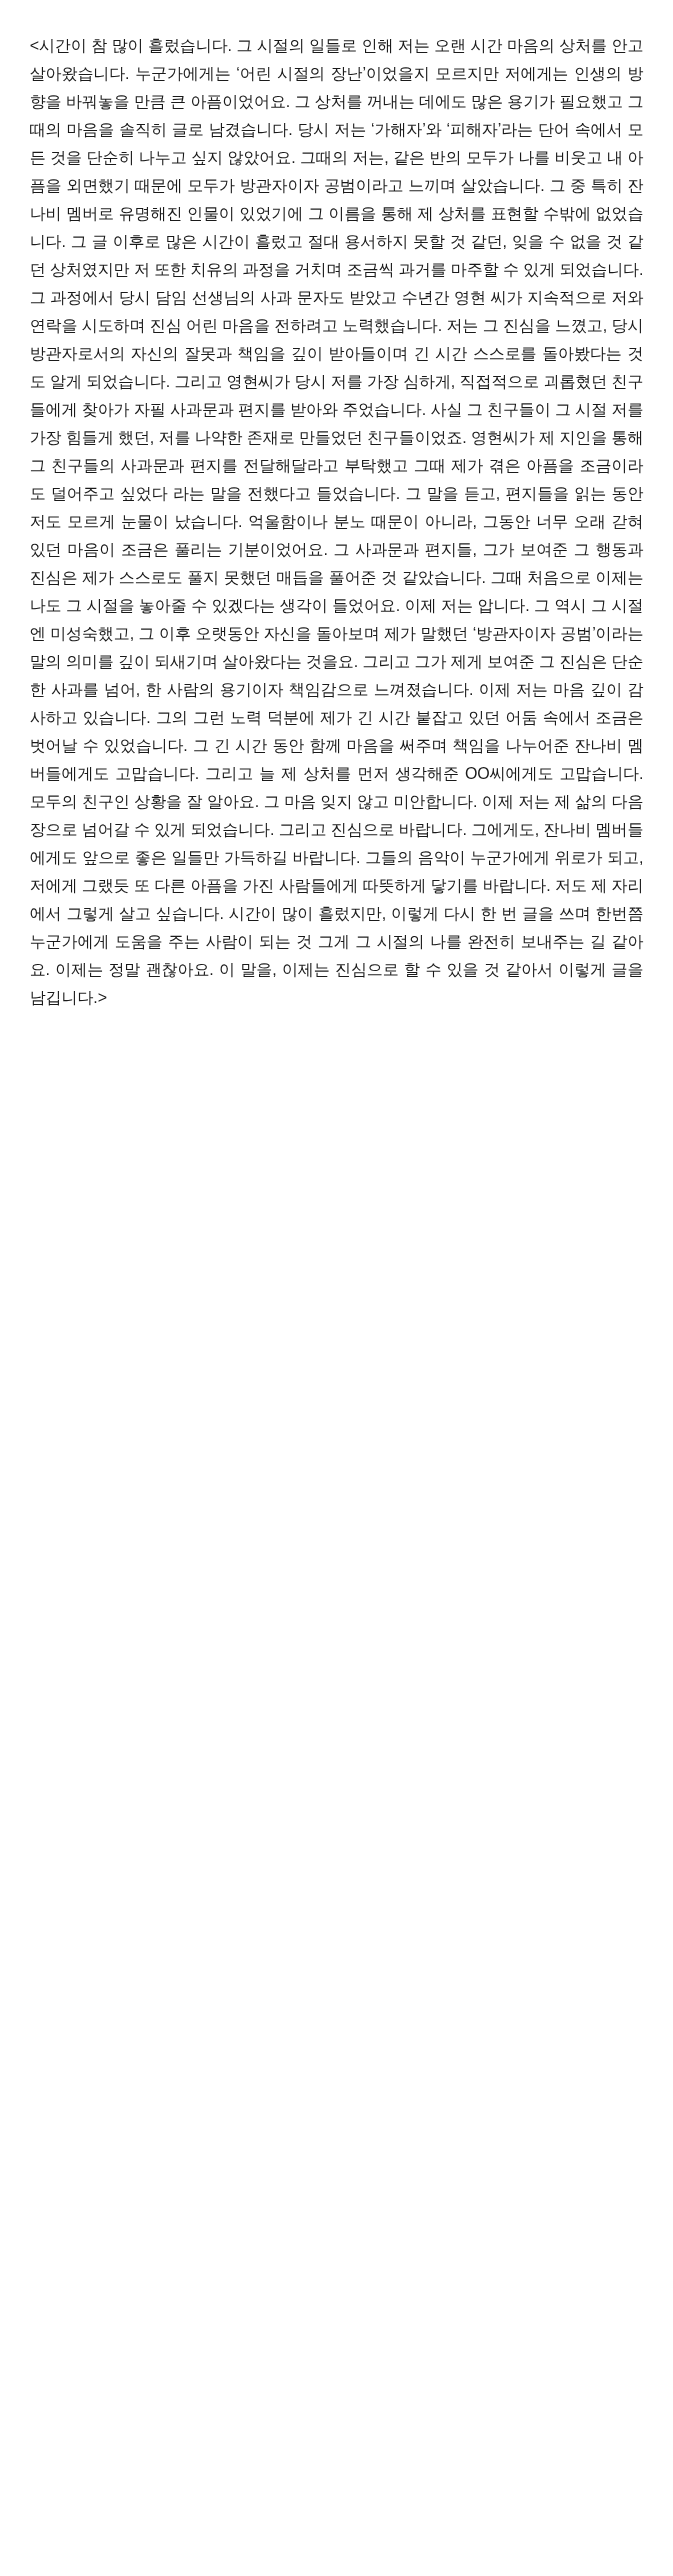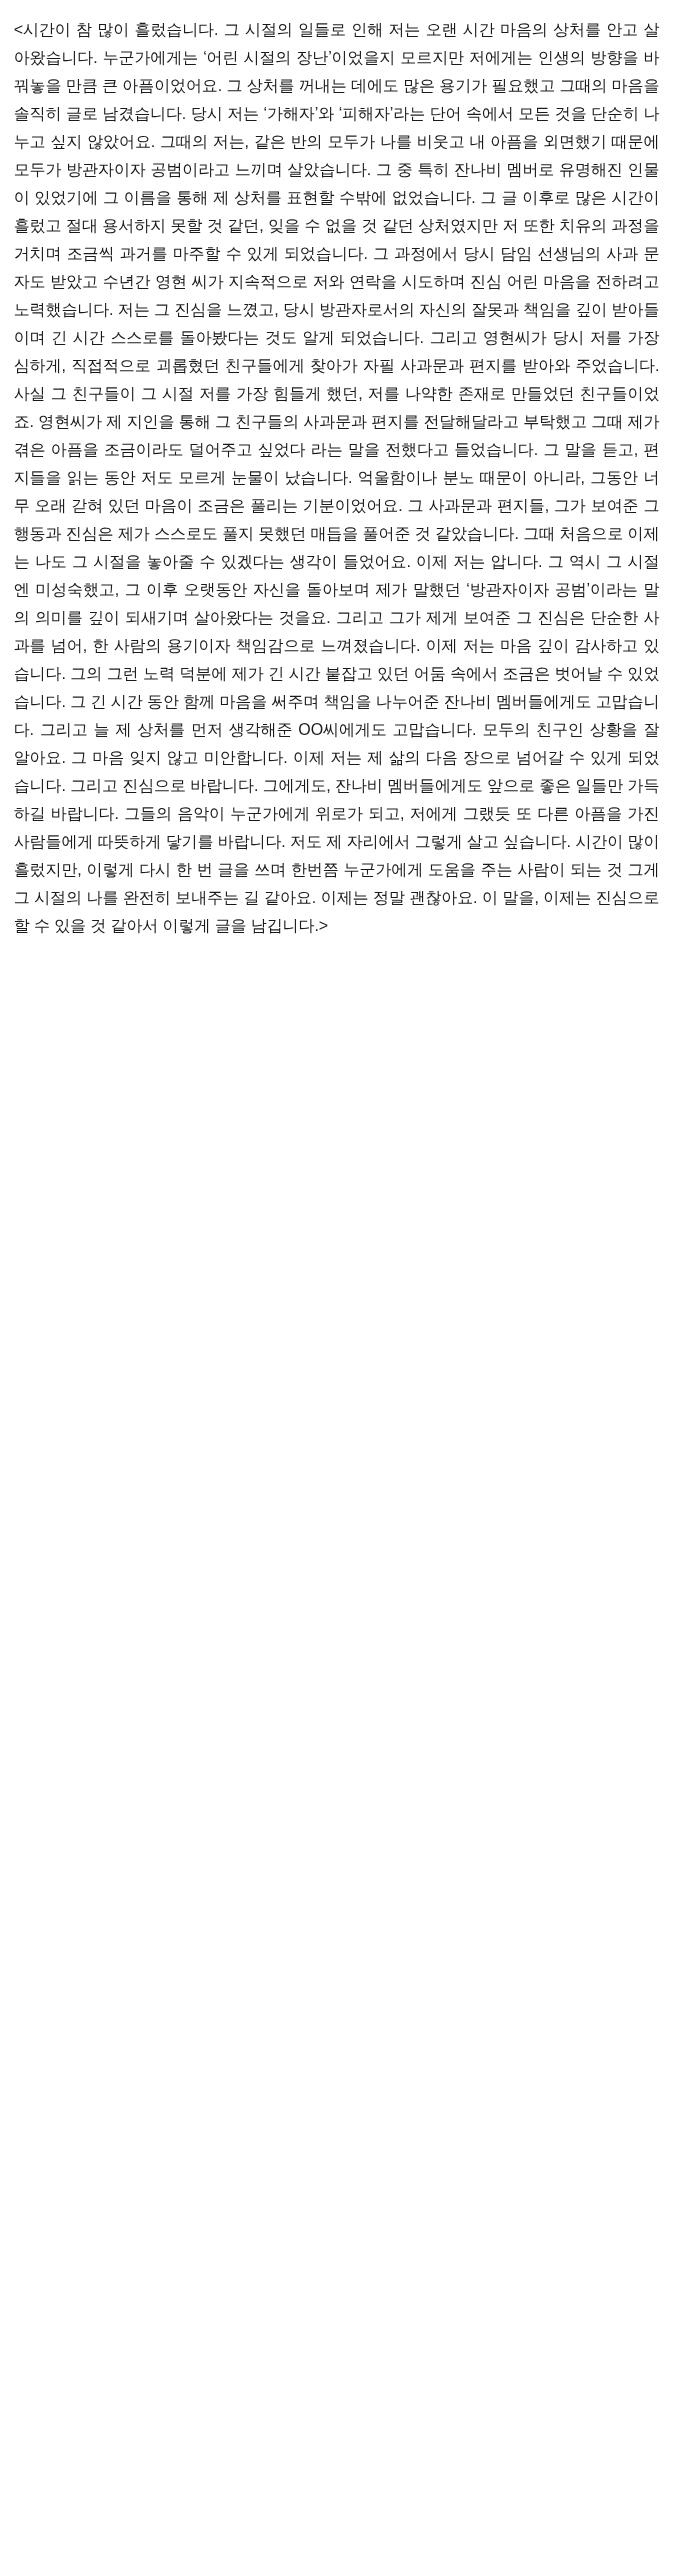--- a/index.html
+++ b/index.html
@@ -21,21 +21,21 @@
   .statement {
     font-family: "Liberation Sans", sans-serif;
     font-size: 16px;
     line-height: 28px;
     color: #1a1a1a;
     letter-spacing: -0.1px;
     text-align: justify;
     text-justify: inter-character;
     word-break: break-all;
     white-space: pre-wrap;
-    margin: 0;
+    margin: 16px;
   }
 </style>
 </head>
 <body>
 
 <div class="page">
   <p class="statement">&lt;시간이 참 많이 흘렀습니다. 그 시절의 일들로 인해 저는 오랜 시간 마음의 상처를 안고 살아왔습니다. 누군가에게는 ‘어린 시절의 장난’이었을지 모르지만 저에게는 인생의 방향을 바꿔놓을 만큼 큰 아픔이었어요. 그 상처를 꺼내는 데에도 많은 용기가 필요했고 그때의 마음을 솔직히 글로 남겼습니다. 당시 저는 ‘가해자’와 ‘피해자’라는 단어 속에서 모든 것을 단순히 나누고 싶지 않았어요. 그때의 저는, 같은 반의 모두가 나를 비웃고 내 아픔을 외면했기 때문에 모두가 방관자이자 공범이라고 느끼며 살았습니다. 그 중 특히 잔나비 멤버로 유명해진 인물이 있었기에 그 이름을 통해 제 상처를 표현할 수밖에 없었습니다. 그 글 이후로 많은 시간이 흘렀고 절대 용서하지 못할 것 같던, 잊을 수 없을 것 같던 상처였지만 저 또한 치유의 과정을 거치며 조금씩 과거를 마주할 수 있게 되었습니다. 그 과정에서 당시 담임 선생님의 사과 문자도 받았고 수년간 영현 씨가 지속적으로 저와 연락을 시도하며 진심 어린 마음을 전하려고 노력했습니다. 저는 그 진심을 느꼈고, 당시 방관자로서의 자신의 잘못과 책임을 깊이 받아들이며 긴 시간 스스로를 돌아봤다는 것도 알게 되었습니다. 그리고 영현씨가 당시 저를 가장 심하게, 직접적으로 괴롭혔던 친구들에게 찾아가 자필 사과문과 편지를 받아와 주었습니다. 사실 그 친구들이 그 시절 저를 가장 힘들게 했던, 저를 나약한 존재로 만들었던 친구들이었죠. 영현씨가 제 지인을 통해 그 친구들의 사과문과 편지를 전달해달라고 부탁했고 그때 제가 겪은 아픔을 조금이라도 덜어주고 싶었다 라는 말을 전했다고 들었습니다. 그 말을 듣고, 편지들을 읽는 동안 저도 모르게 눈물이 났습니다. 억울함이나 분노 때문이 아니라, 그동안 너무 오래 갇혀 있던 마음이 조금은 풀리는 기분이었어요. 그 사과문과 편지들, 그가 보여준 그 행동과 진심은 제가 스스로도 풀지 못했던 매듭을 풀어준 것 같았습니다. 그때 처음으로 이제는 나도 그 시절을 놓아줄 수 있겠다는 생각이 들었어요. 이제 저는 압니다. 그 역시 그 시절엔 미성숙했고, 그 이후 오랫동안 자신을 돌아보며 제가 말했던 ‘방관자이자 공범’이라는 말의 의미를 깊이 되새기며 살아왔다는 것을요. 그리고 그가 제게 보여준 그 진심은 단순한 사과를 넘어, 한 사람의 용기이자 책임감으로 느껴졌습니다. 이제 저는 마음 깊이 감사하고 있습니다. 그의 그런 노력 덕분에 제가 긴 시간 붙잡고 있던 어둠 속에서 조금은 벗어날 수 있었습니다. 그 긴 시간 동안 함께 마음을 써주며 책임을 나누어준 잔나비 멤버들에게도 고맙습니다. 그리고 늘 제 상처를 먼저 생각해준 OO씨에게도 고맙습니다. 모두의 친구인 상황을 잘 알아요. 그 마음 잊지 않고 미안합니다. 이제 저는 제 삶의 다음 장으로 넘어갈 수 있게 되었습니다. 그리고 진심으로 바랍니다. 그에게도, 잔나비 멤버들에게도 앞으로 좋은 일들만 가득하길 바랍니다. 그들의 음악이 누군가에게 위로가 되고, 저에게 그랬듯 또 다른 아픔을 가진 사람들에게 따뜻하게 닿기를 바랍니다. 저도 제 자리에서 그렇게 살고 싶습니다. 시간이 많이 흘렀지만, 이렇게 다시 한 번 글을 쓰며 한번쯤 누군가에게 도움을 주는 사람이 되는 것 그게 그 시절의 나를 완전히 보내주는 길 같아요. 이제는 정말 괜찮아요. 이 말을, 이제는 진심으로 할 수 있을 것 같아서 이렇게 글을 남깁니다.&gt;</p>
 </div>
 
 

